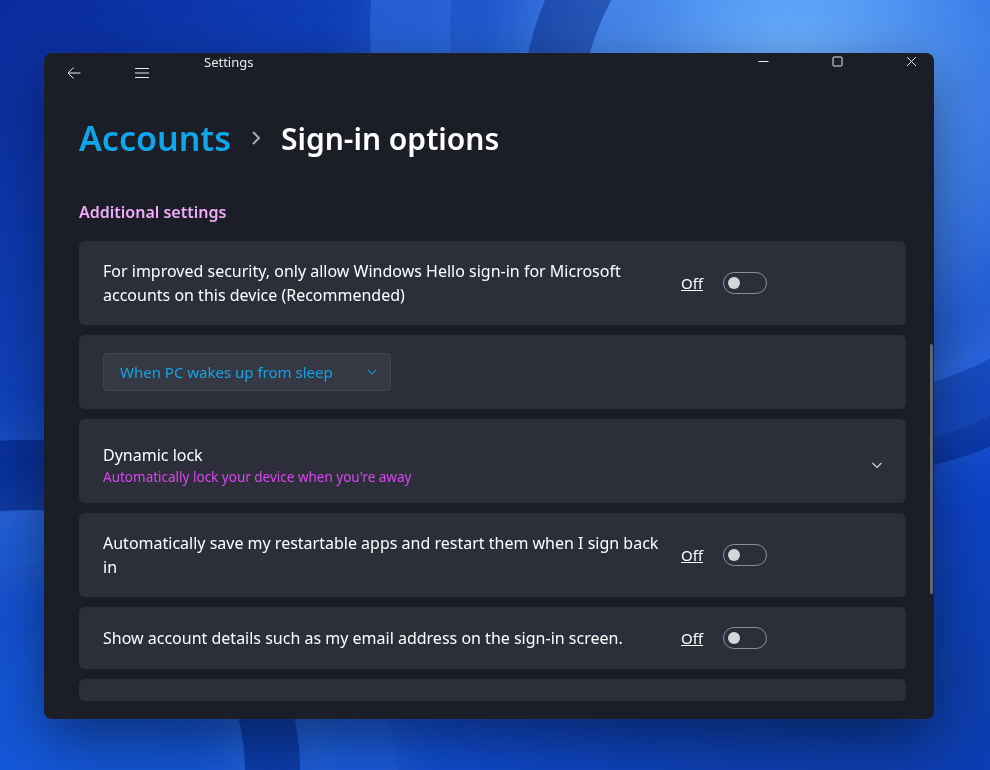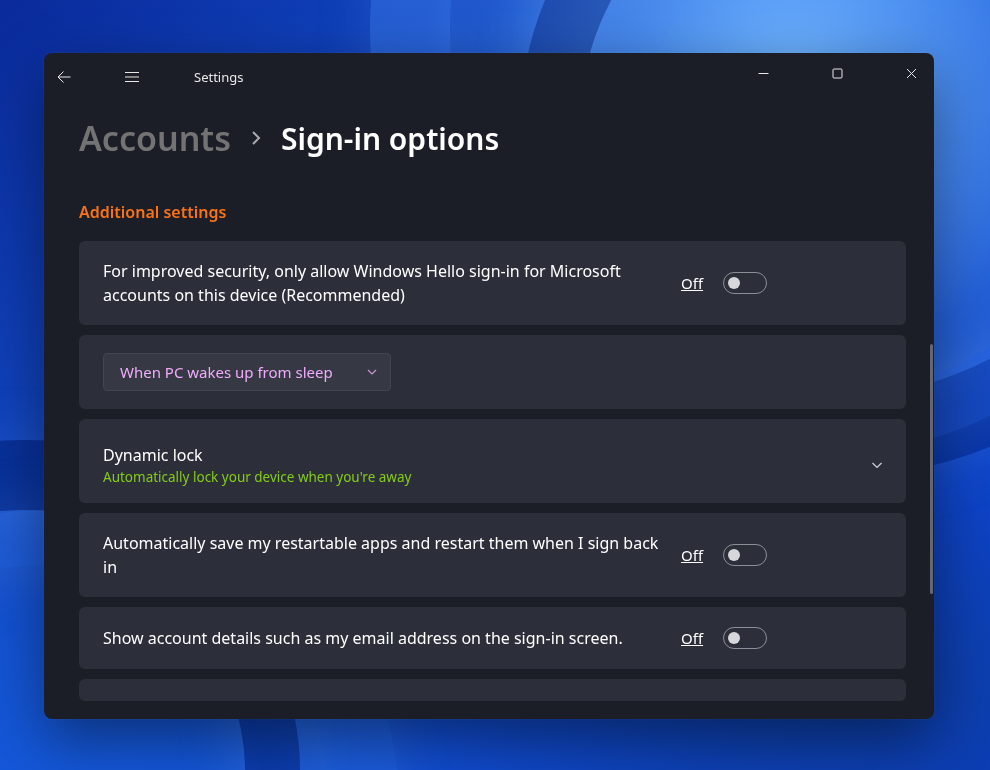--- a/index.html
+++ b/index.html
@@ -47,21 +47,22 @@
     background: #1c1e27;
     border-radius: 8px;
     box-shadow: 0 20px 60px rgba(0,0,0,.45), 0 0 0 1px rgba(255,255,255,.03);
     display: flex; flex-direction: column;
     color: #ffffff;
     overflow: hidden;
   }
 
   .titlebar {
     height: 48px;
-    display: flex; align-items: center;
+    display: flex; 
+    padding-left: 10px;
     flex-shrink: 0;
     gap: 28px;
   }
   .tb-btn {
     width: 40px; height: 40px;
     display: flex; align-items: center; justify-content: center;
     color: #e8e8e8;
     border-radius: 4px;
   }
   .tb-title { margin-left: 14px; font-size: 13px; color: #e8e8e8; }
@@ -82,41 +83,41 @@
 
   .breadcrumb {
     display: flex; align-items: center; gap: 18px;
     color: #fff;
     font-weight: 600;
     margin-top: 14px;
     margin-bottom: 40px;
   }
   .breadcrumb .crumb-parent {
     font-size: 34px;
-    color: #737373;
+    color: #0ea5e9;
   }
   .breadcrumb .chev { font-size: 24px; color: #a8a9ae; }
   .breadcrumb .crumb-current { font-size: 30px; color: #ffffff; }
 
   .section-label {
-    font-size: 16px; font-weight: 600; color: #f97316;
+    font-size: 16px; font-weight: 600; color: #f0abfc;
     margin-bottom: 18px;
   }
 
   .cards { display: flex; flex-direction: column; gap: 10px; }
   .card {
     background: #2c2f3a;
     border-radius: 6px;
     padding: 18px 22px 18px 24px;
     display: flex; align-items: center;
     gap: 18px;
     min-height: 62px;
   }
   .card .main-text { flex: 1; color: #ffffff; font-size: 16px; line-height: 1.5; max-width: 560px; }
-  .card .sub-text  { color: #84cc16; font-size: 13.5px; margin-top: 2px; line-height: 1.3; }
+  .card .sub-text  { color: #d946ef; font-size: 13.5px; margin-top: 2px; line-height: 1.3; }
   .card .state-label { font-size: 15px; color: #ffffff; margin-right: 2px; text-decoration: underline; }
 
   
   .toggle {
     width: 44px; height: 22px;
     border: 1px solid #8d8f97;
     border-radius: 11px;
     background: #2c2f3a;
     position: relative;
   }
@@ -130,21 +131,21 @@
   
   .combo {
     height: 38px;
     min-width: 288px;
     background: #363944;
     border: 1px solid #44464e;
     border-radius: 4px;
     display: flex; align-items: center;
     padding: 0 12px 0 16px;
     gap: 10px;
-    color: #f0abfc;
+    color: #0ea5e9;
     font-size: 15px;
   }
   .combo .combo-label { flex: 1; white-space: nowrap; }
   .combo .chev-icon { opacity: .8; }
 
   
   .expand-icon { color: #d3d4d7; }
 
   
   .scroll-track {

